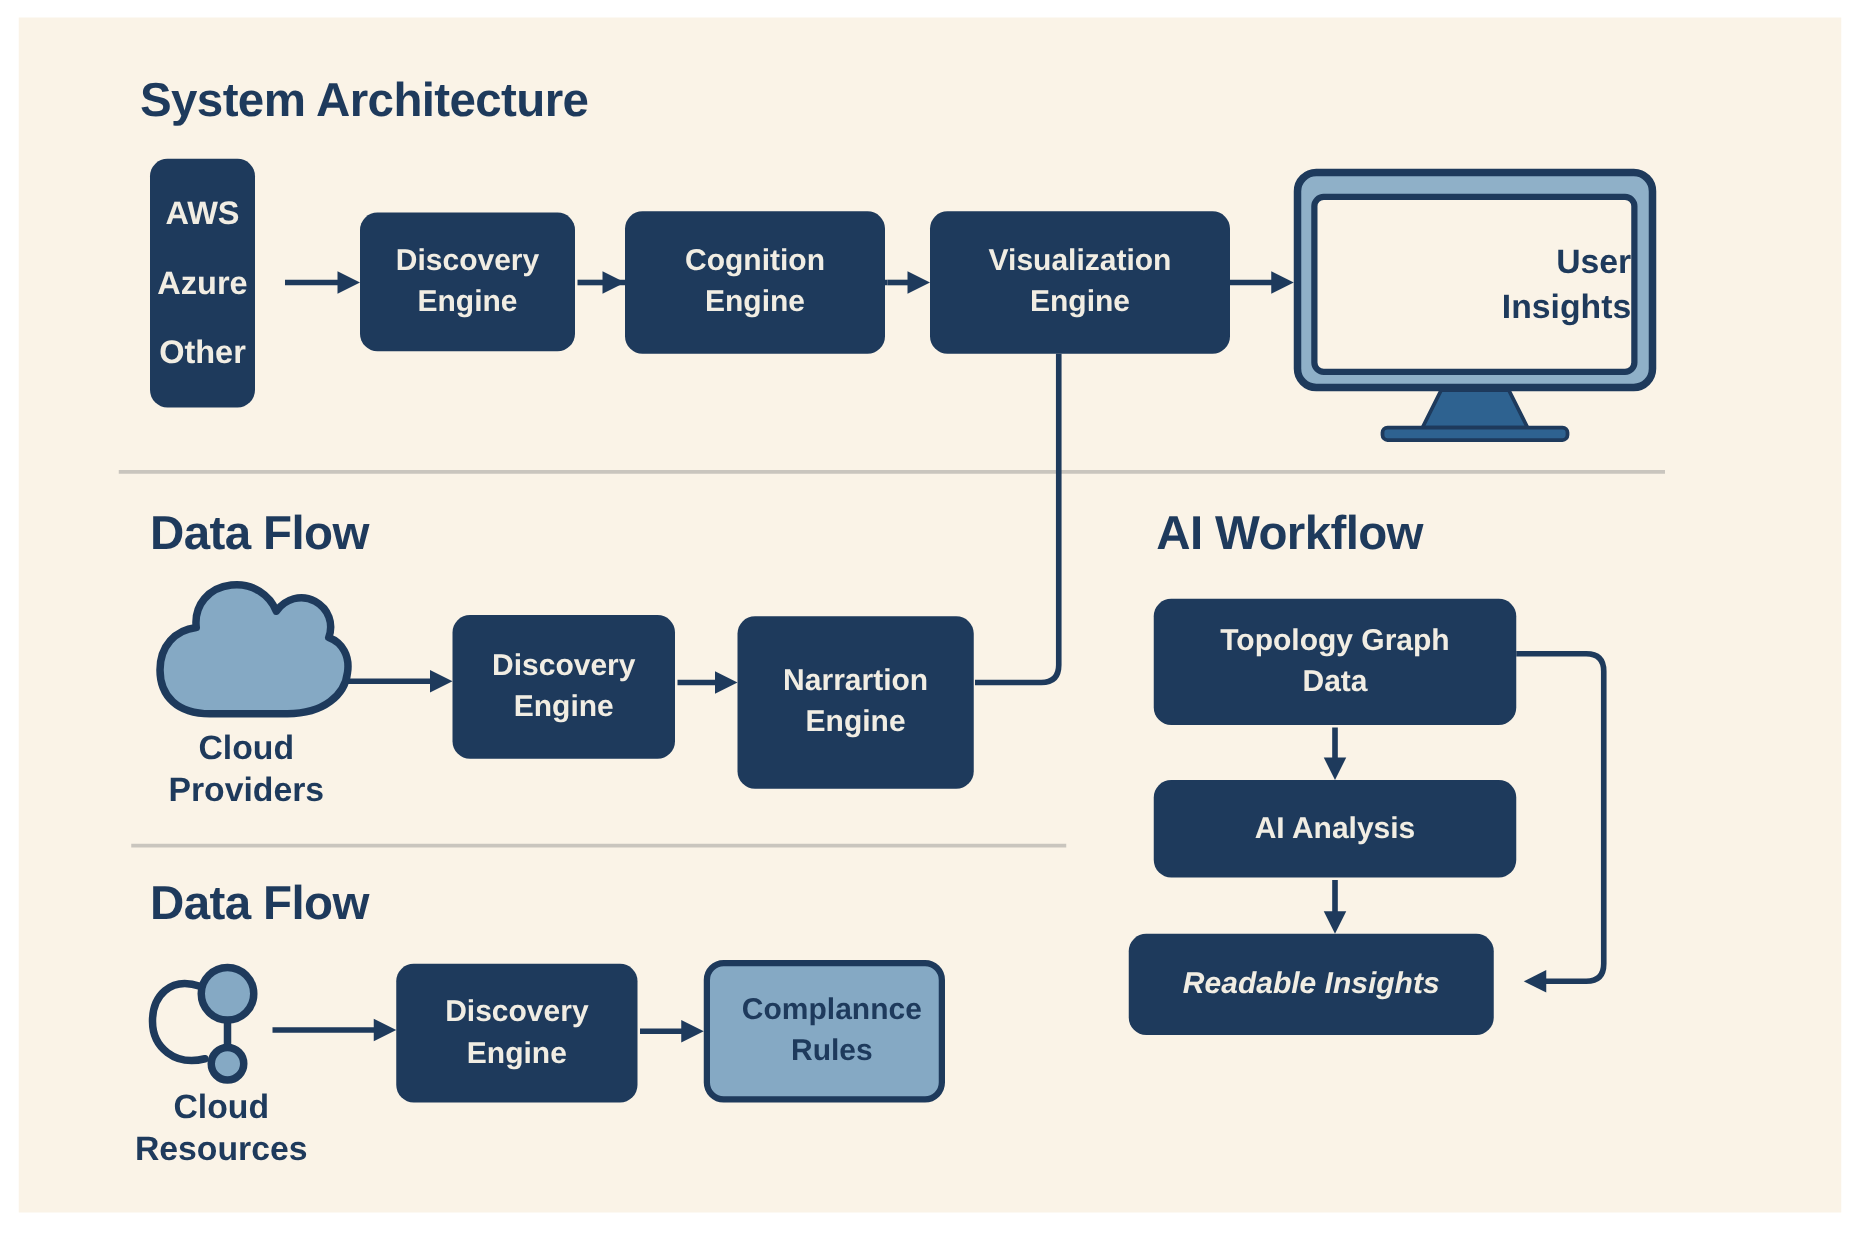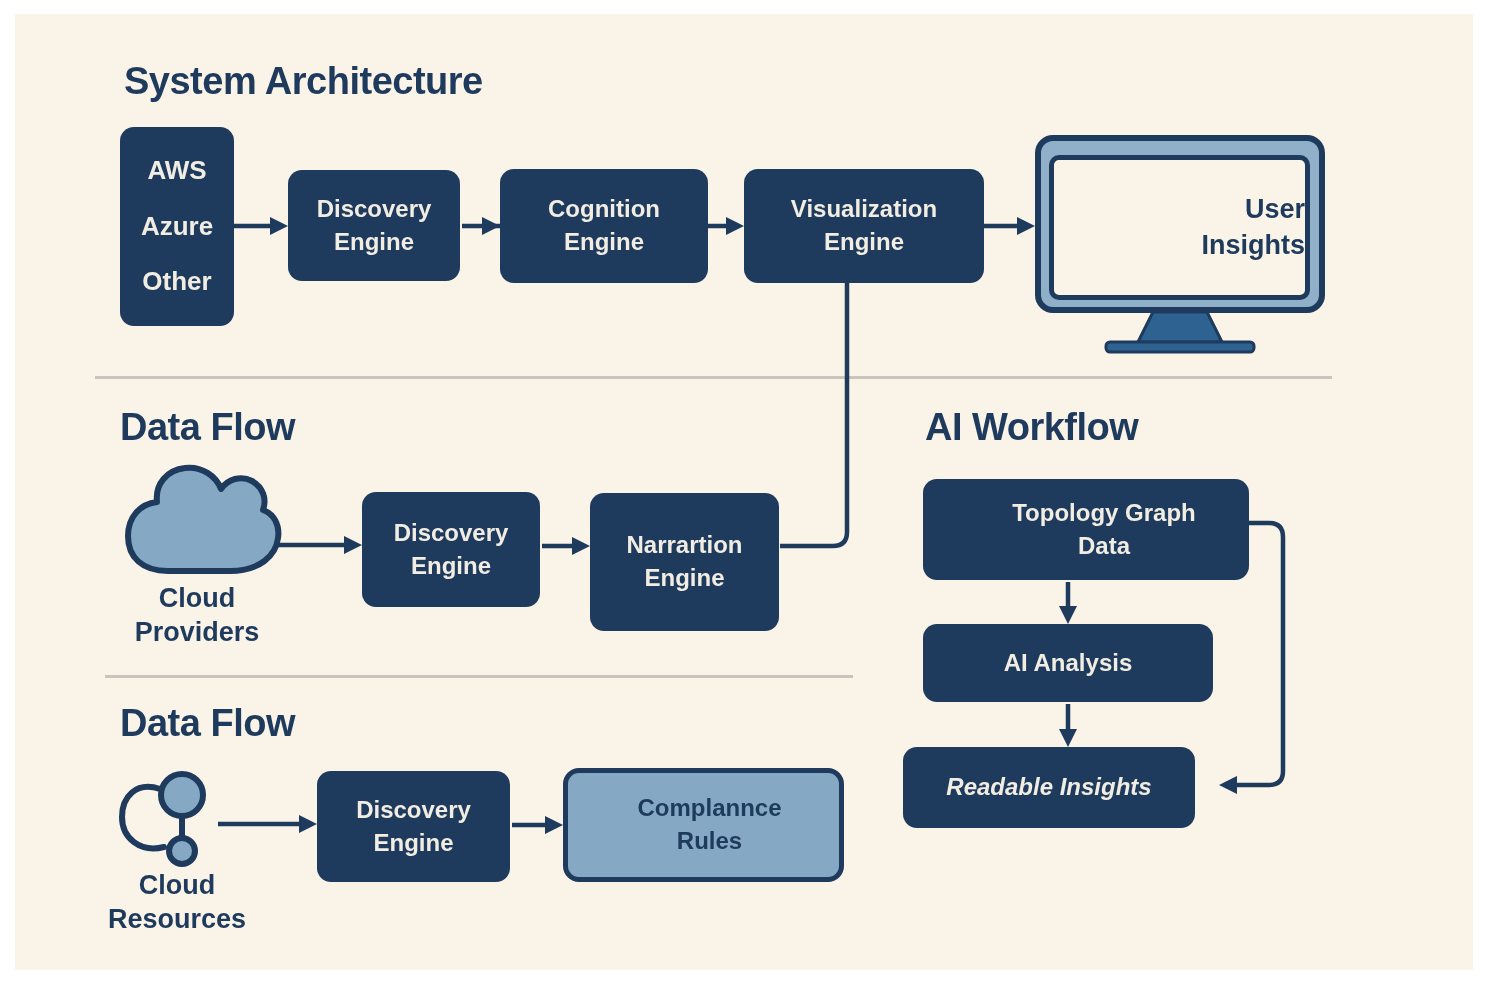--- a/index.html
+++ b/index.html
@@ -32,21 +32,21 @@
                   display:flex;flex-direction:column;align-items:flex-end;justify-content:center;
                   font-size:27px;font-weight:700;color:var(--navy-text);line-height:1.3;text-align:center;}
   svg.overlay{position:absolute;left:0;top:0;pointer-events:none;}
 </style>
 </head>
 <body>
 
 <div id="page">
   <div id="canvas"></div>
 
-  <div class="heading" style="left:124px;top:60px;">System Architecture</div>
+  <div class="heading" style="left:112px;top:60px;">System Architecture</div>
   <div class="heading" style="left:120px;top:406px;">Data Flow</div>
   <div class="heading" style="left:925px;top:406px;">AI Workflow</div>
   <div class="heading" style="left:120px;top:702px;">Data Flow</div>
 
   <div class="divider" style="left:95px;top:376px;width:1237px;"></div>
   <div class="divider" style="left:105px;top:675px;width:748px;"></div>
 
   <svg class="overlay" width="1488" height="991" viewBox="0 0 1488 991">
     <g stroke="#1e3a5c" stroke-width="4.5" fill="none">
 
@@ -93,21 +93,21 @@
       <circle cx="182" cy="795" r="21" fill="#85a9c4"></circle>
       <circle cx="182" cy="851" r="13" fill="#85a9c4"></circle>
     </g>
 
     <g>
       <polygon points="1153,312 1207,312 1222,342 1138,342" fill="#2e6290" stroke="#1e3a5c" stroke-width="3" stroke-linejoin="round"></polygon>
       <rect x="1106" y="342" width="148" height="10" rx="4" fill="#2e6290" stroke="#1e3a5c" stroke-width="3"></rect>
     </g>
   </svg>
 
-  <div class="node node-tall" style="left:120px;top:127px;width:114px;height:187px;">
+  <div class="node node-tall" style="left:120px;top:127px;width:84px;height:187px;">
     <span>AWS</span>
     <span>Azure</span>
     <span>Other</span>
   </div>
 
   <div class="node" style="left:288px;top:170px;width:172px;height:111px;">
     <span>Discovery</span>
     <span>Engine</span>
   </div>
 
@@ -135,21 +135,21 @@
   <div class="node" style="left:362px;top:492px;width:178px;height:115px;">
     <span>Discovery</span>
     <span>Engine</span>
   </div>
 
   <div class="node" style="left:590px;top:493px;width:189px;height:138px;">
     <span>Narrartion</span>
     <span>Engine</span>
   </div>
 
-  <div class="node" style="left:923px;top:479px;width:290px;height:101px;padding-left:36px;">
+  <div class="node" style="left:923px;top:479px;width:290px;height:101px;">
     <span>Topology Graph</span>
     <span>Data</span>
   </div>
 
   <div class="node" style="left:923px;top:624px;width:290px;height:78px;">
     <span>AI Analysis</span>
   </div>
 
   <div class="node" style="left:903px;top:747px;width:292px;height:81px;font-style:italic;">
     <span>Readable Insights</span>
@@ -158,17 +158,17 @@
   <div class="icon-label" style="left:67px;top:869px;">
     <div>Cloud</div>
     <div>Resources</div>
   </div>
 
   <div class="node" style="left:317px;top:771px;width:193px;height:111px;">
     <span>Discovery</span>
     <span>Engine</span>
   </div>
 
-  <div class="node node-steel" style="left:563px;top:768px;width:281px;height:114px;padding-left:12px;">
+  <div class="node node-steel" style="left:563px;top:768px;width:193px;height:114px;padding-left:12px;">
     <span>Complannce</span>
     <span>Rules</span>
   </div>
 </div>
 
 </body></html>

